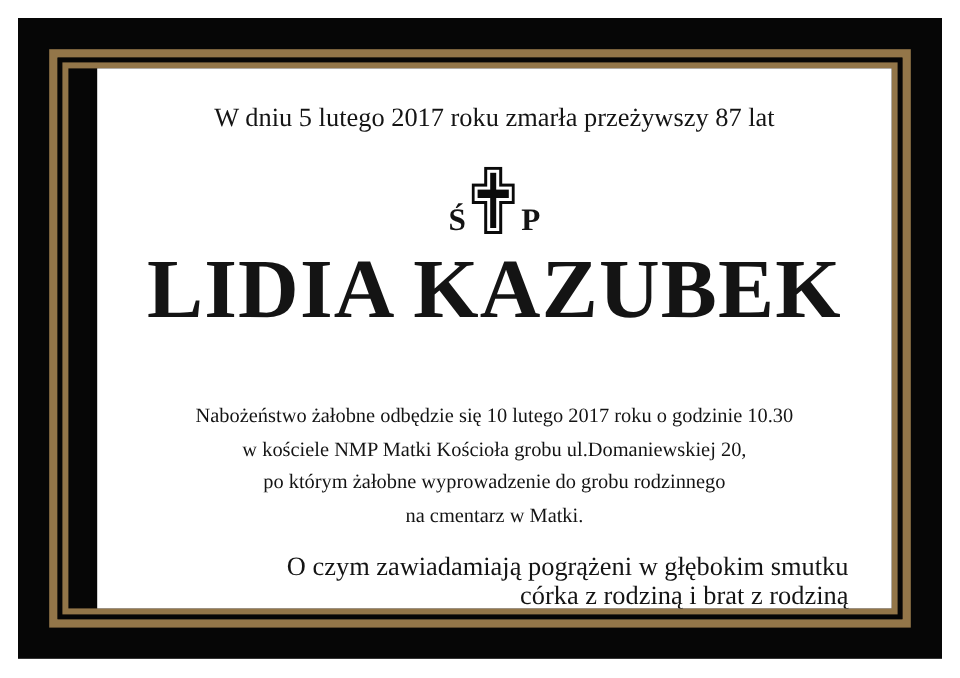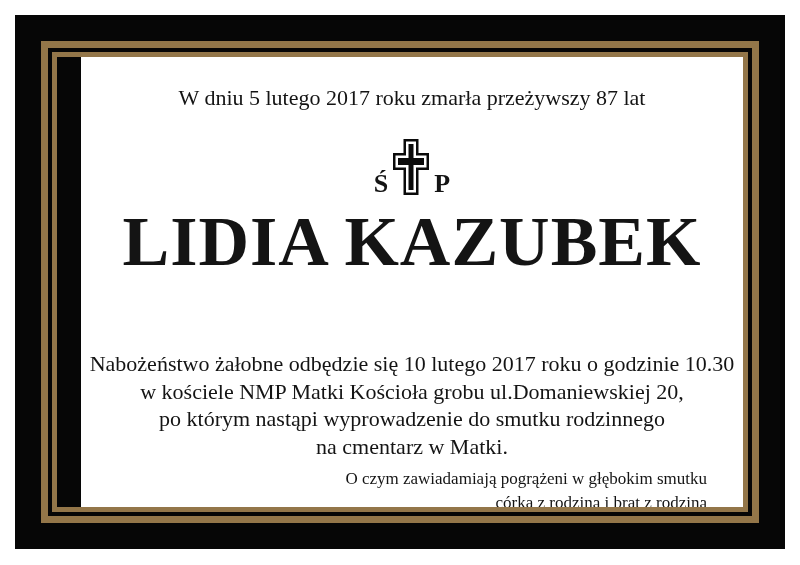--- a/index.html
+++ b/index.html
@@ -74,29 +74,29 @@
   .cross-svg{display:block;}
   .deceased-name{
     margin-top:12px;
     font-size:70px;
     line-height:70px;
     font-weight:bold;
     letter-spacing:1px;
     white-space:nowrap;
   }
   .body-block{
-    margin-top:73px;
-    font-size:22px;
+    margin-top:56px;
+    font-size:17px;
     line-height:27.5px;
   }
   .body-block div{white-space:nowrap;}
   .closing-block{
-    margin-top:7px;
+    margin-top:17px;
     margin-right:36px;
-    font-size:17px;
+    font-size:22px;
     line-height:23.5px;
     text-align:right;
   }
   .closing-block div{white-space:nowrap;}
 </style>
 </head>
 <body>
 
 <div class="page">
   <div class="frame-black">
@@ -124,21 +124,21 @@
                 </g>
               </svg>
               <span class="sp-letter">P</span>
             </div>
 
             <div class="deceased-name">LIDIA KAZUBEK</div>
 
             <div class="body-block">
               <div>Nabożeństwo żałobne odbędzie się 10 lutego 2017 roku o godzinie 10.30</div>
               <div>w kościele NMP Matki Kościoła grobu ul.Domaniewskiej 20,</div>
-              <div>po którym nastąpi wyprowadzenie do smutku rodzinnego</div>
+              <div>po którym żałobne wyprowadzenie do grobu rodzinnego</div>
               <div>na cmentarz w Matki.</div>
             </div>
 
             <div class="closing-block">
               <div>O czym zawiadamiają pogrążeni w głębokim smutku</div>
               <div>córka z rodziną i brat z rodziną</div>
             </div>
 
           </div>
         </div>

